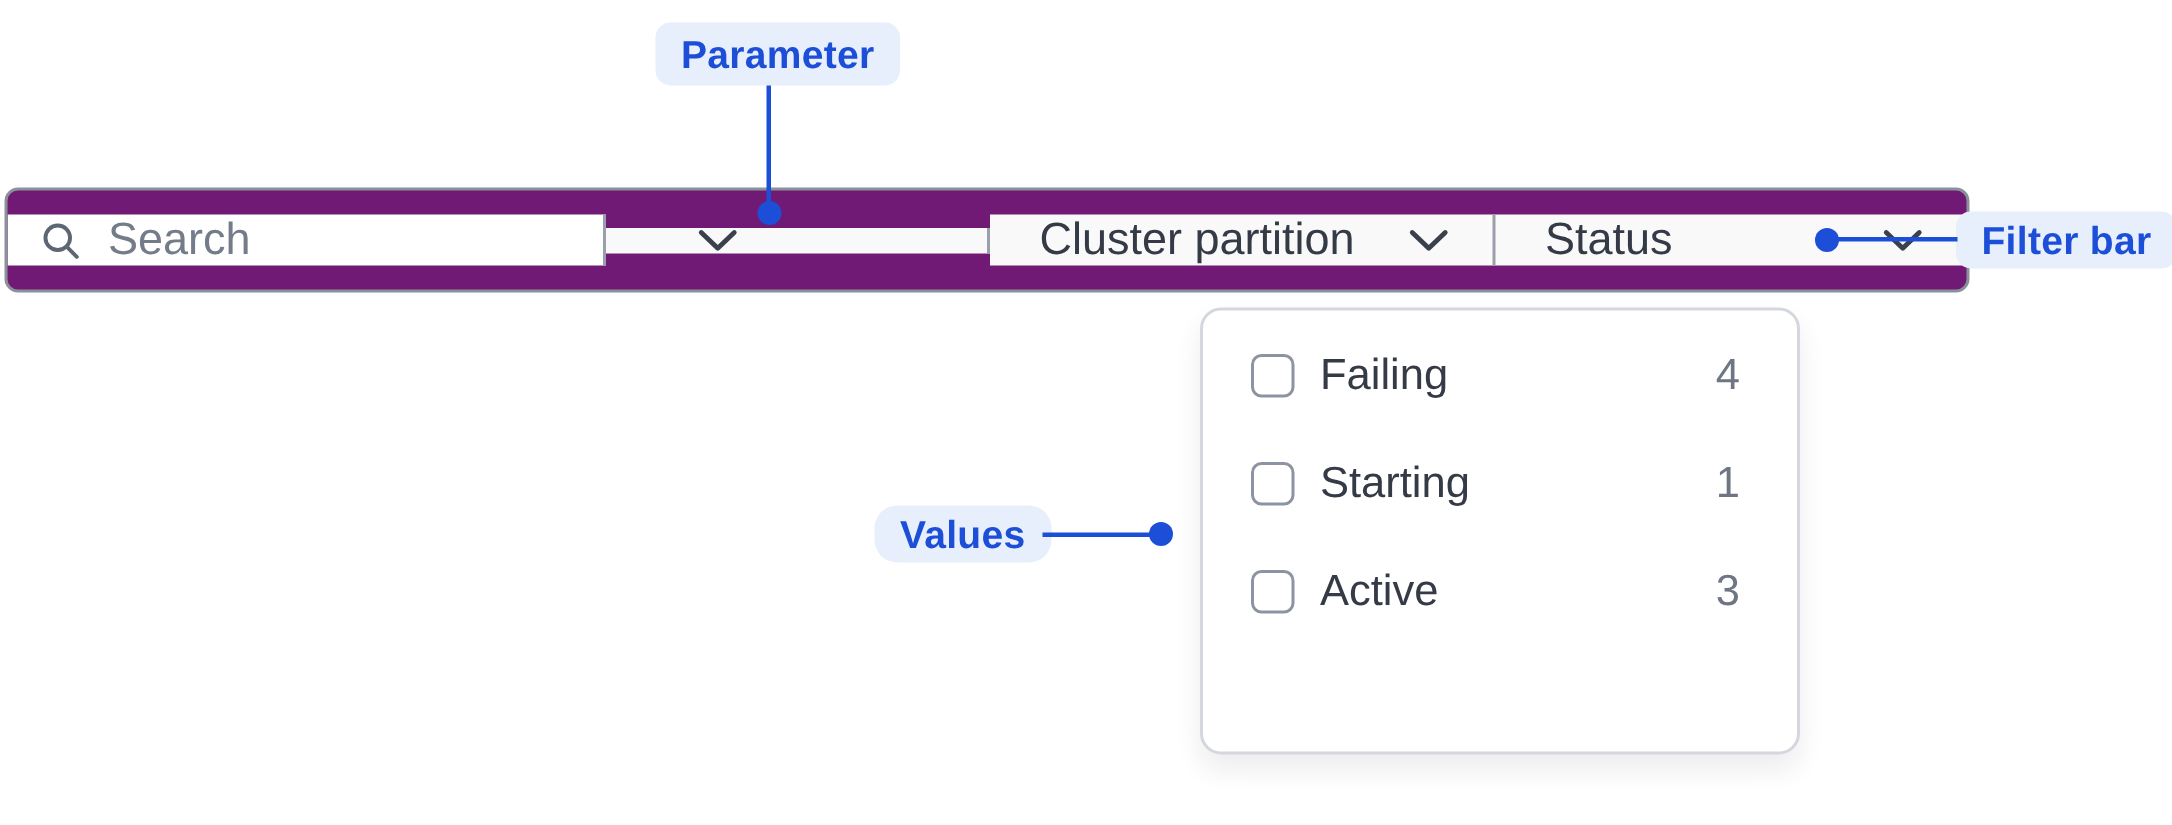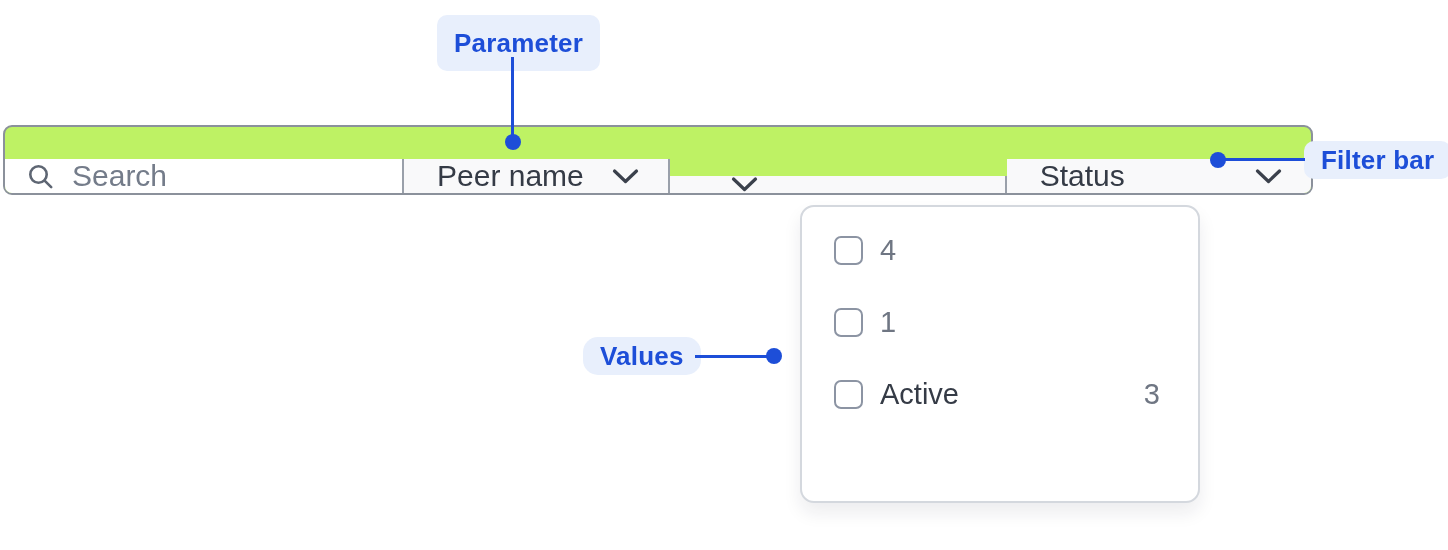--- a/index.html
+++ b/index.html
@@ -17,21 +17,21 @@
     color: #1d4ed8;
     font-size: 26px;
     font-weight: 600;
     letter-spacing: .2px;
     border-radius: 10px;
     display: flex; align-items: center; justify-content: center;
     padding: 0 17px;
     white-space: nowrap;
     z-index: 5;
   }
-  .badge-parameter { left: 437px; top: 15px;  height: 56px; }
+  .badge-parameter { left: 437px; top: 15px;  height: 42px; }
   .badge-filterbar { left: 1304px; top: 141px; height: 38px; }
   .badge-values    { left: 583px;  top: 337px; height: 38px; border-radius: 15px; }
 
   .connector { position: absolute; background: #1d4ed8; z-index: 6; }
   .conn-param-line  { left: 511px;  top: 57px;  width: 3px;  height: 85px; }
   .conn-fb-line     { left: 1218px; top: 158px; width: 87px; height: 3px; }
   .conn-values-line { left: 695px;  top: 355px; width: 77px; height: 3px; }
 
   .conn-dot {
     position: absolute; width: 16px; height: 16px;
@@ -39,22 +39,22 @@
   }
   .dot-param  { left: 505px;  top: 134px; }
   .dot-fb     { left: 1210px; top: 152px; }
   .dot-values { left: 766px;  top: 348px; }
 
   
   .filter-bar {
     position: absolute; left: 3px; top: 125px;
     width: 1310px; height: 70px;
     border: 2px solid #8b919b; border-radius: 9px;
-    background: #bef264;
-    display: flex; align-items: flex-end;
+    background: #701a75;
+    display: flex; align-items: center;
     overflow: hidden; z-index: 1;
   }
   .fb-search {
     flex: 0 0 399px;
     display: flex; align-items: center;
     background: #ffffff;
     border-right: 2px solid #9aa0aa;
     padding: 0 16px 0 22px;
   }
   .fb-search svg { flex: 0 0 auto; margin-right: 18px; }
@@ -116,29 +116,29 @@
   <div class="filter-bar">
     <div class="fb-search">
       <svg width="27" height="27" viewBox="0 0 27 27" fill="none">
         <circle cx="11.5" cy="11.5" r="8.2" stroke="#5e6673" stroke-width="2.6"></circle>
         <line x1="17.6" y1="17.6" x2="24.2" y2="24.2" stroke="#5e6673" stroke-width="2.6" stroke-linecap="round"></line>
       </svg>
       <input type="text" placeholder="Search" style="">
     </div>
 
     <button class="fb-dropdown fb-peer">
-      <span class="dd-label">Peer name</span>
       <span class="chev">
         <svg width="27" height="17" viewBox="0 0 27 17" fill="none">
           <path d="M2.5 3 L13.5 13.5 L24.5 3" stroke="#3b414c" stroke-width="3.2" stroke-linecap="round" stroke-linejoin="round"></path>
         </svg>
       </span>
     </button>
 
     <button class="fb-dropdown fb-cluster">
+      <span class="dd-label">Cluster partition</span>
       <span class="chev">
         <svg width="27" height="17" viewBox="0 0 27 17" fill="none">
           <path d="M2.5 3 L13.5 13.5 L24.5 3" stroke="#3b414c" stroke-width="3.2" stroke-linecap="round" stroke-linejoin="round"></path>
         </svg>
       </span>
     </button>
 
     <button class="fb-dropdown fb-status">
       <span class="dd-label">Status</span>
       <span class="chev">
@@ -149,24 +149,26 @@
     </button>
   </div>
 
   <div class="conn-dot dot-fb"></div>
   <div class="connector conn-fb-line"></div>
   <div class="badge badge-filterbar">Filter bar</div>
 
   <div class="menu-panel">
     <div class="menu-row">
       <span class="checkbox" role="checkbox" aria-checked="false"></span>
+      <span class="row-label">Failing</span>
       <span class="row-count">4</span>
     </div>
     <div class="menu-row">
       <span class="checkbox" role="checkbox" aria-checked="false"></span>
+      <span class="row-label">Starting</span>
       <span class="row-count">1</span>
     </div>
     <div class="menu-row">
       <span class="checkbox" role="checkbox" aria-checked="false"></span>
       <span class="row-label">Active</span>
       <span class="row-count">3</span>
     </div>
   </div>
 
   <div class="badge badge-values">Values</div>

